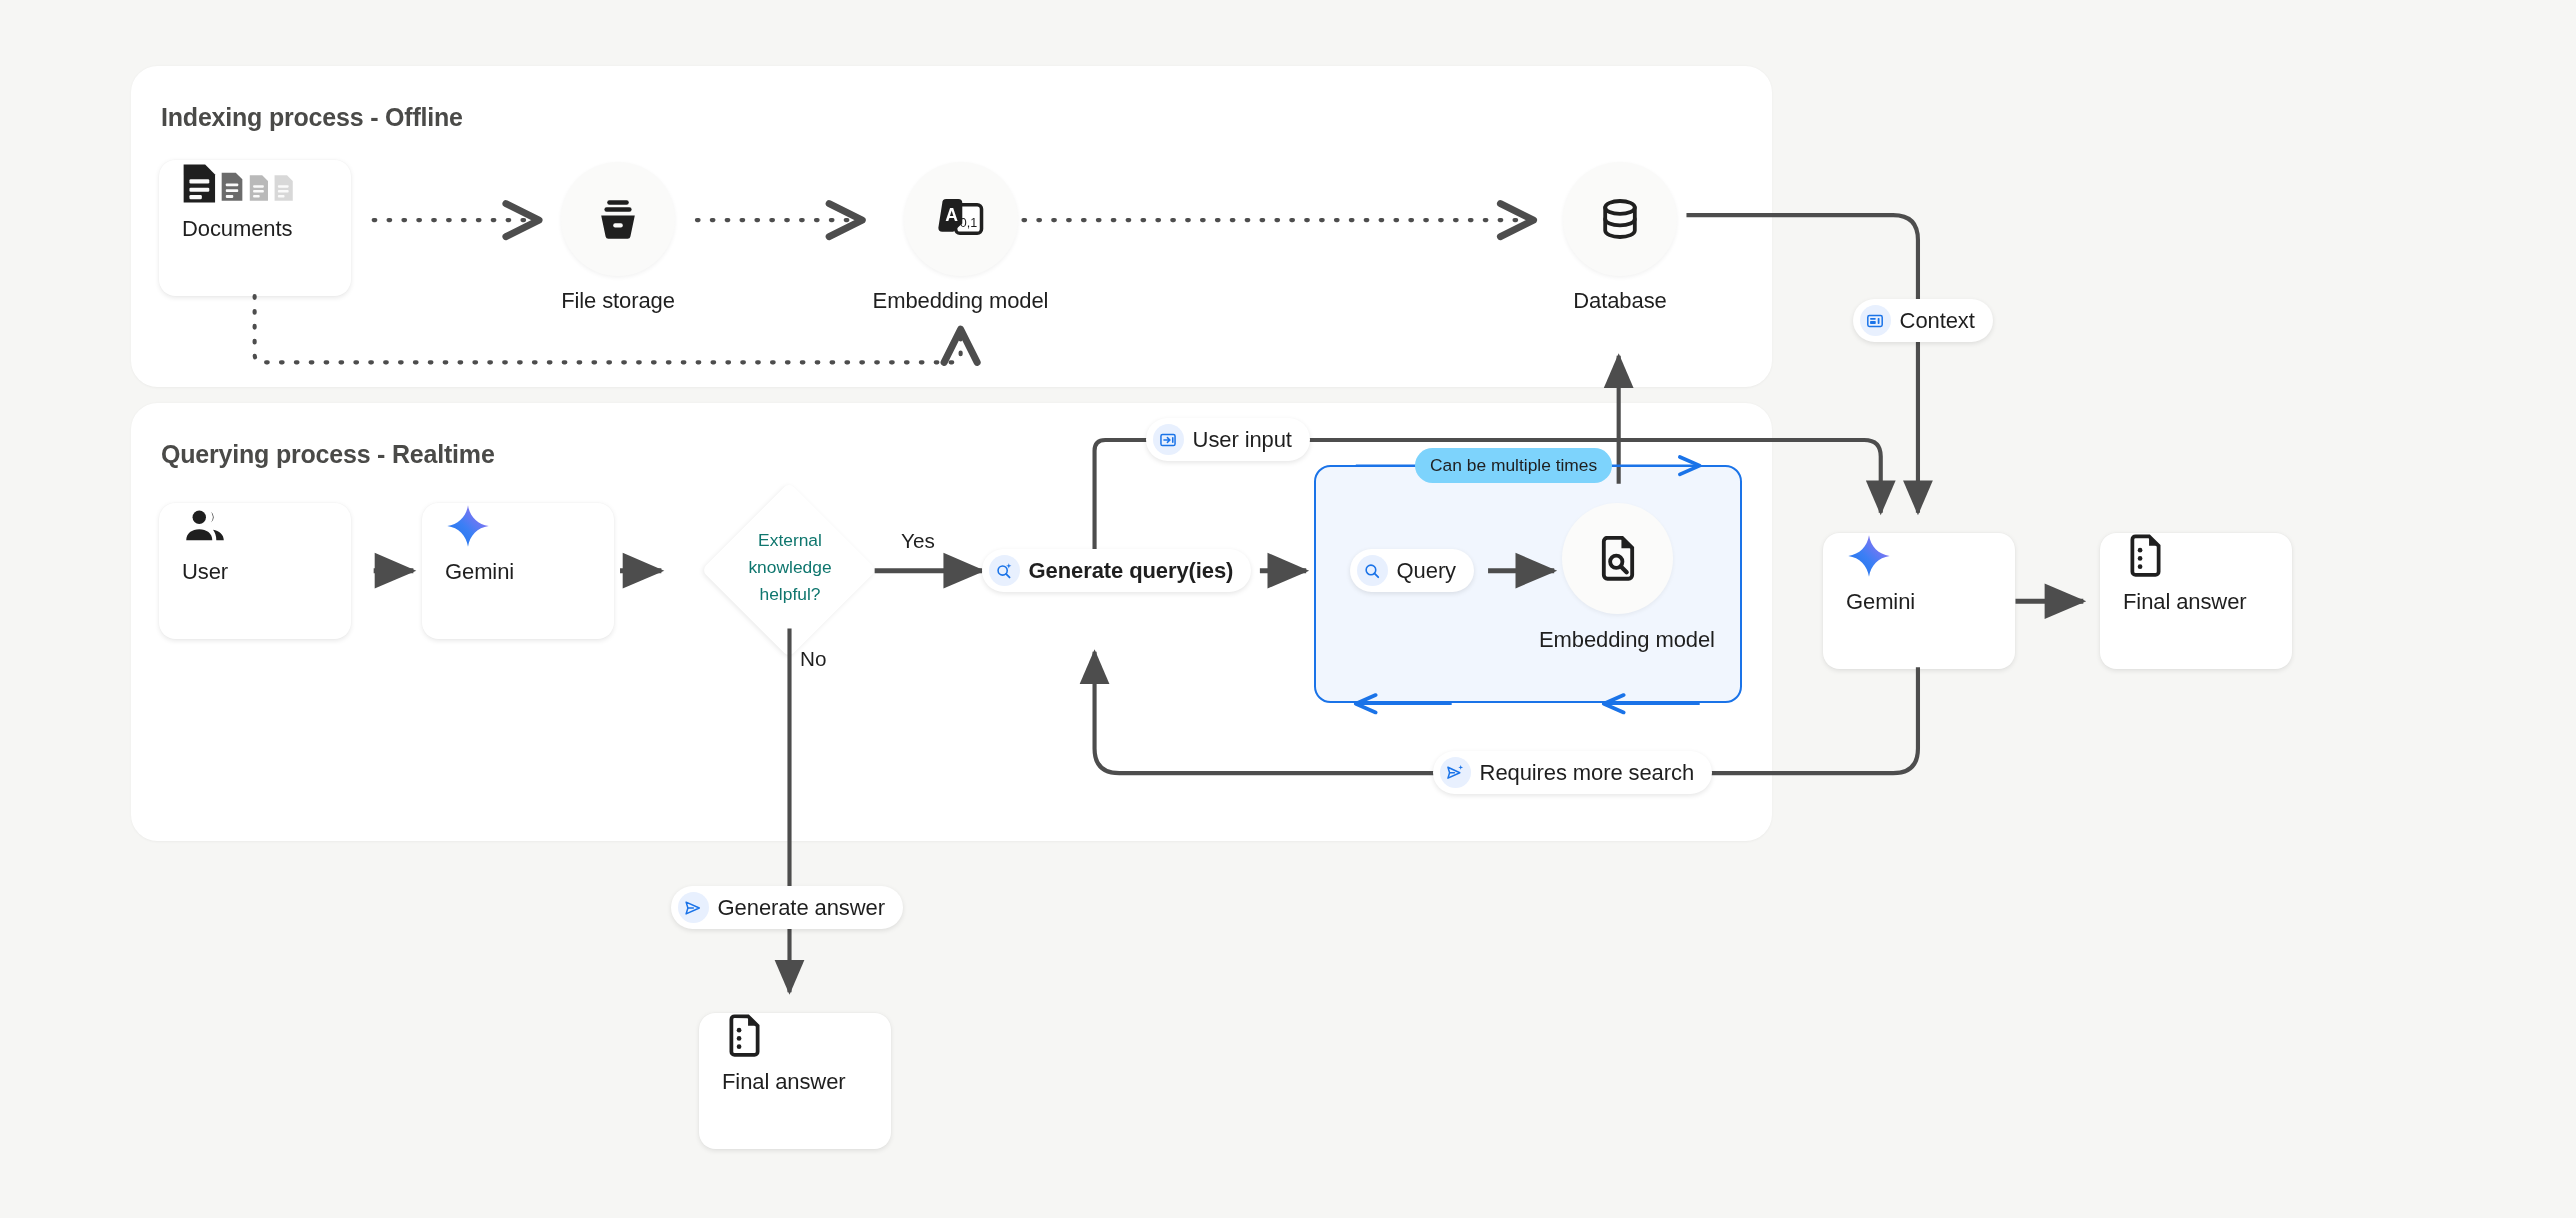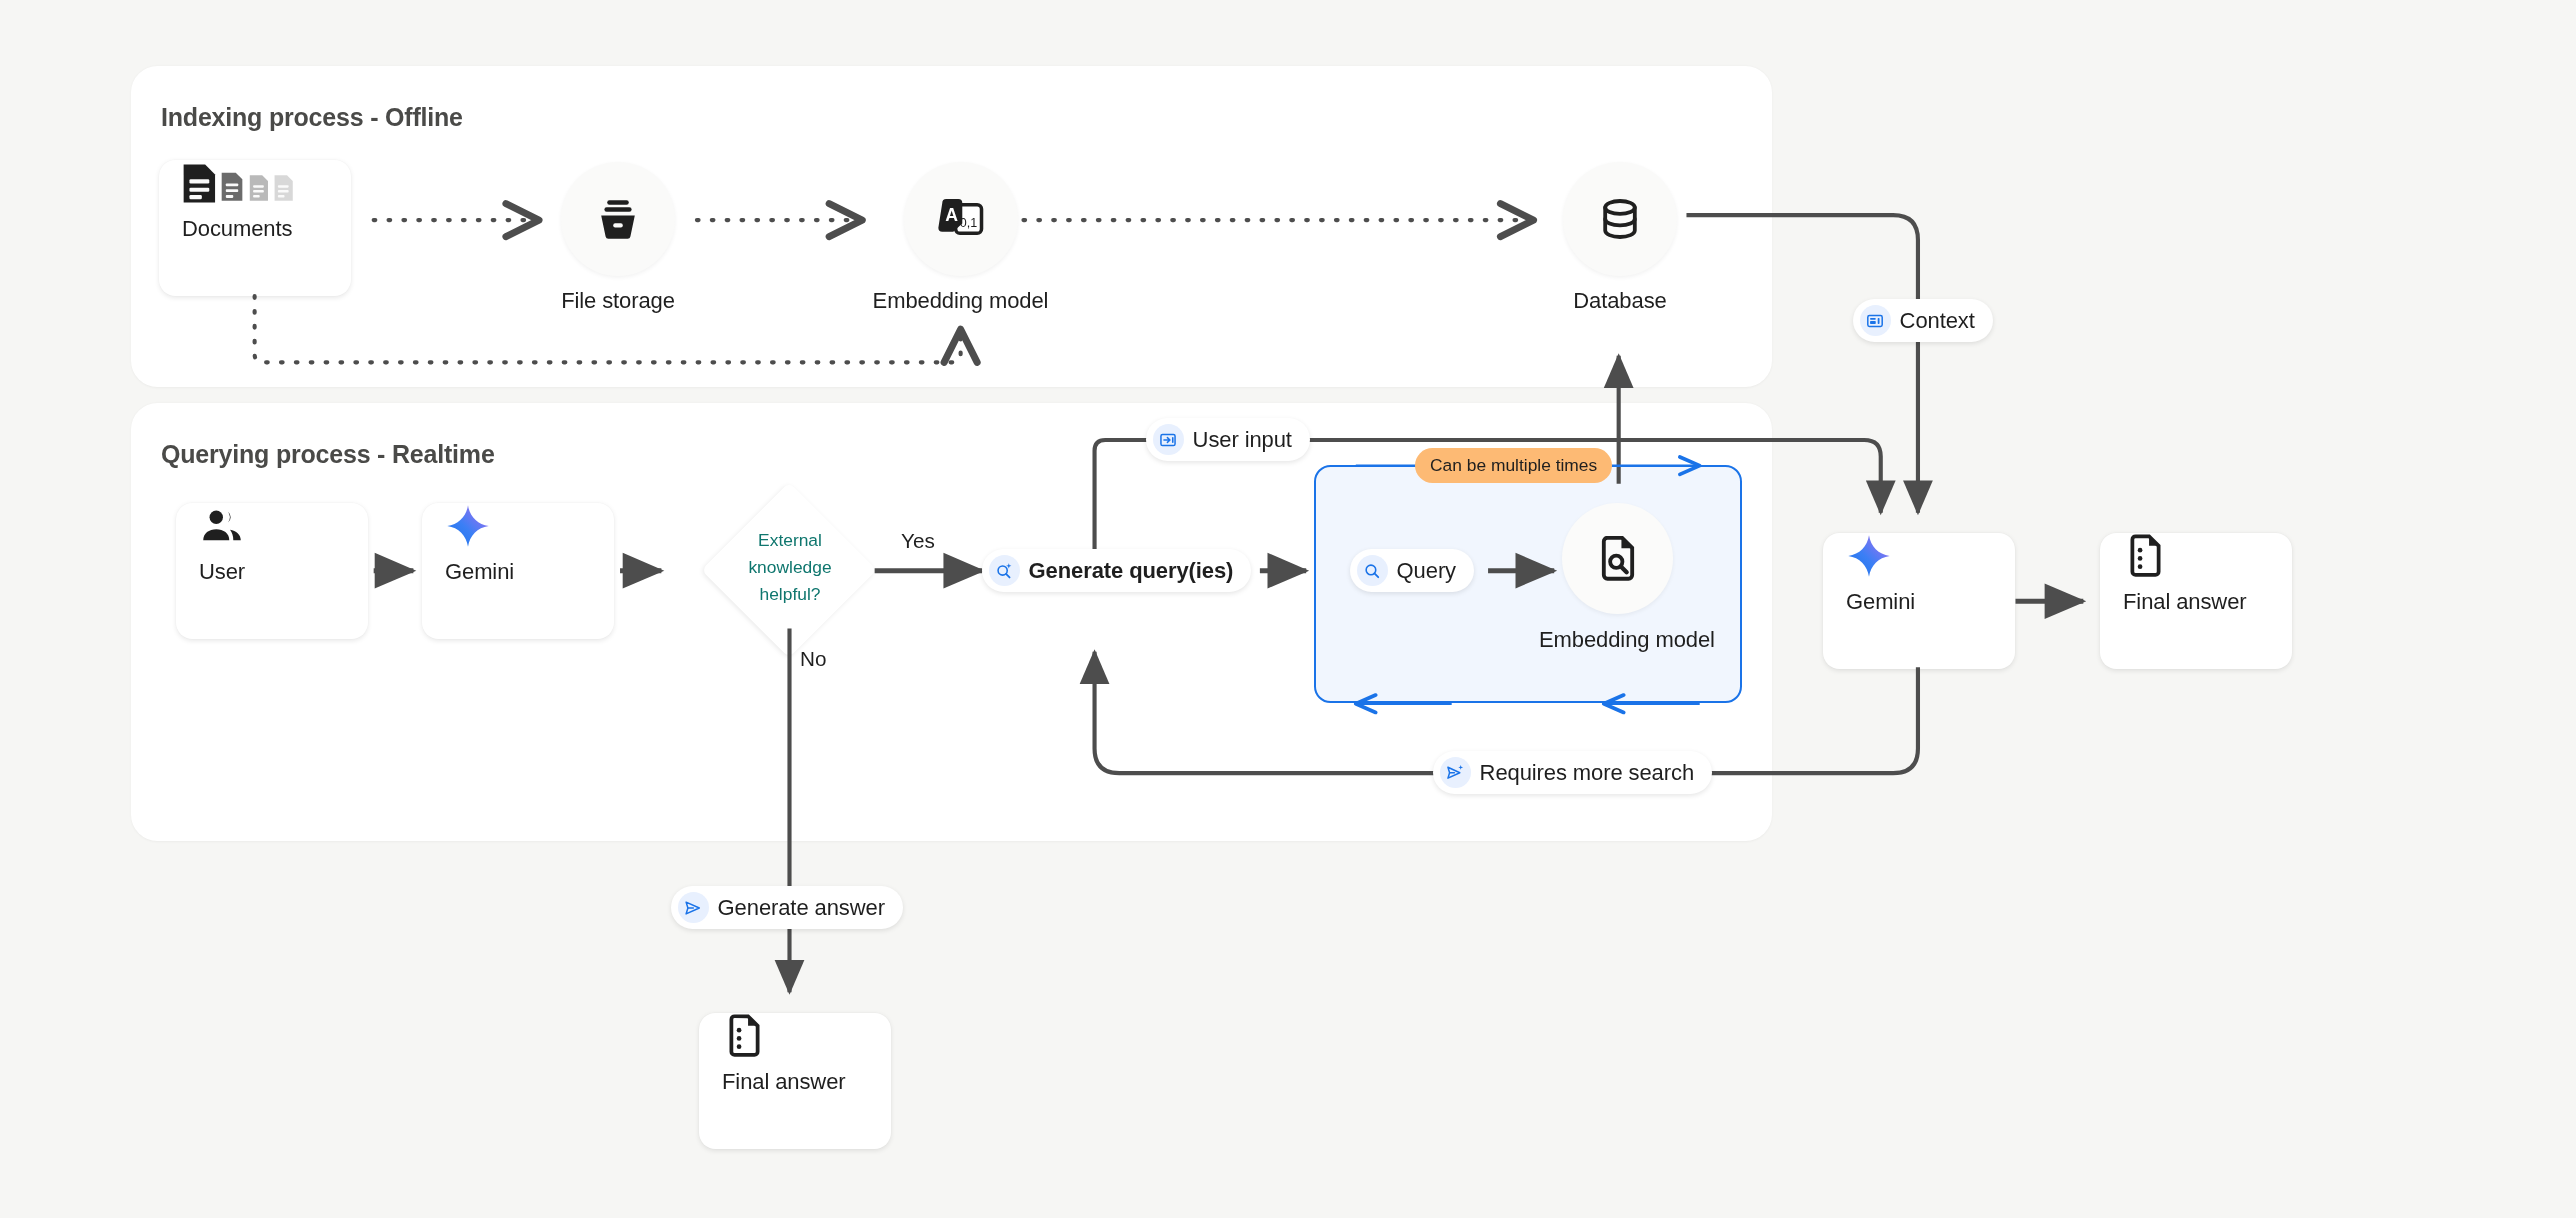--- a/index.html
+++ b/index.html
@@ -89,21 +89,21 @@
   .pill .pico{
     width:31px;height:31px;border-radius:50%;
     background:#e8f0fe;
     display:flex;align-items:center;justify-content:center;
     flex:0 0 auto;
   }
   .pill .ptxt{font-size:22px;color:#1f1f1f;letter-spacing:-0.1px;}
 
   
   .pill-plain{
-    position:absolute;background:#fdba74;border-radius:826px;
+    position:absolute;background:#7dd3fc;border-radius:826px;
     display:flex;align-items:center;justify-content:center;
     height:35px;padding:0 15px;z-index:6;
     font-size:17.4px;color:#1f1f1f;white-space:nowrap;
   }
 
   
   .edge-label{
     position:absolute;font-size:20.7px;color:#1f1f1f;white-space:nowrap;z-index:5;
   }
 
@@ -245,21 +245,21 @@
     <svg width="48" height="48" viewBox="0 0 24 24">
       <g fill="none" stroke="#1f1f1f" stroke-width="1.9" stroke-linecap="round">
         <ellipse cx="12" cy="6.2" rx="7.4" ry="3.2"></ellipse>
         <path d="M4.6,6.2 v11.6 c0,1.77 3.31,3.2 7.4,3.2 s7.4,-1.43 7.4,-3.2 V6.2"></path>
         <path d="M4.6,12 c0,1.77 3.31,3.2 7.4,3.2 s7.4,-1.43 7.4,-3.2"></path>
       </g>
     </svg>
   </div>
   <div class="circ-label" style="left:1563px;top:288px;width:114px;">Database</div>
 
-  <div class="card" id="c-user" style="left:176px;top:503px;width:192px;height:136px;">
+  <div class="card" id="c-user" style="left:159px;top:503px;width:192px;height:136px;">
     <div class="ico">
       <svg width="46" height="46" viewBox="0 0 24 24">
         <g fill="#1f1f1f">
           <circle cx="9" cy="7.4" r="3.5"></circle>
           <path d="M2.2,19.4 c0,-3.6 3.05,-5.7 6.8,-5.7 s6.8,2.1 6.8,5.7 z"></path>
           <path d="M15.1,4.6 a3.5,3.5 0 0 1 0,5.6 a4.6,4.6 0 0 0 0,-5.6 z"></path>
           <path d="M16.2,13.9 c3.2,0.45 5.6,2.5 5.6,5.5 h-3.9 c0,-2.1 -0.6,-3.95 -1.7,-5.5 z"></path>
         </g>
       </svg>
     </div>

